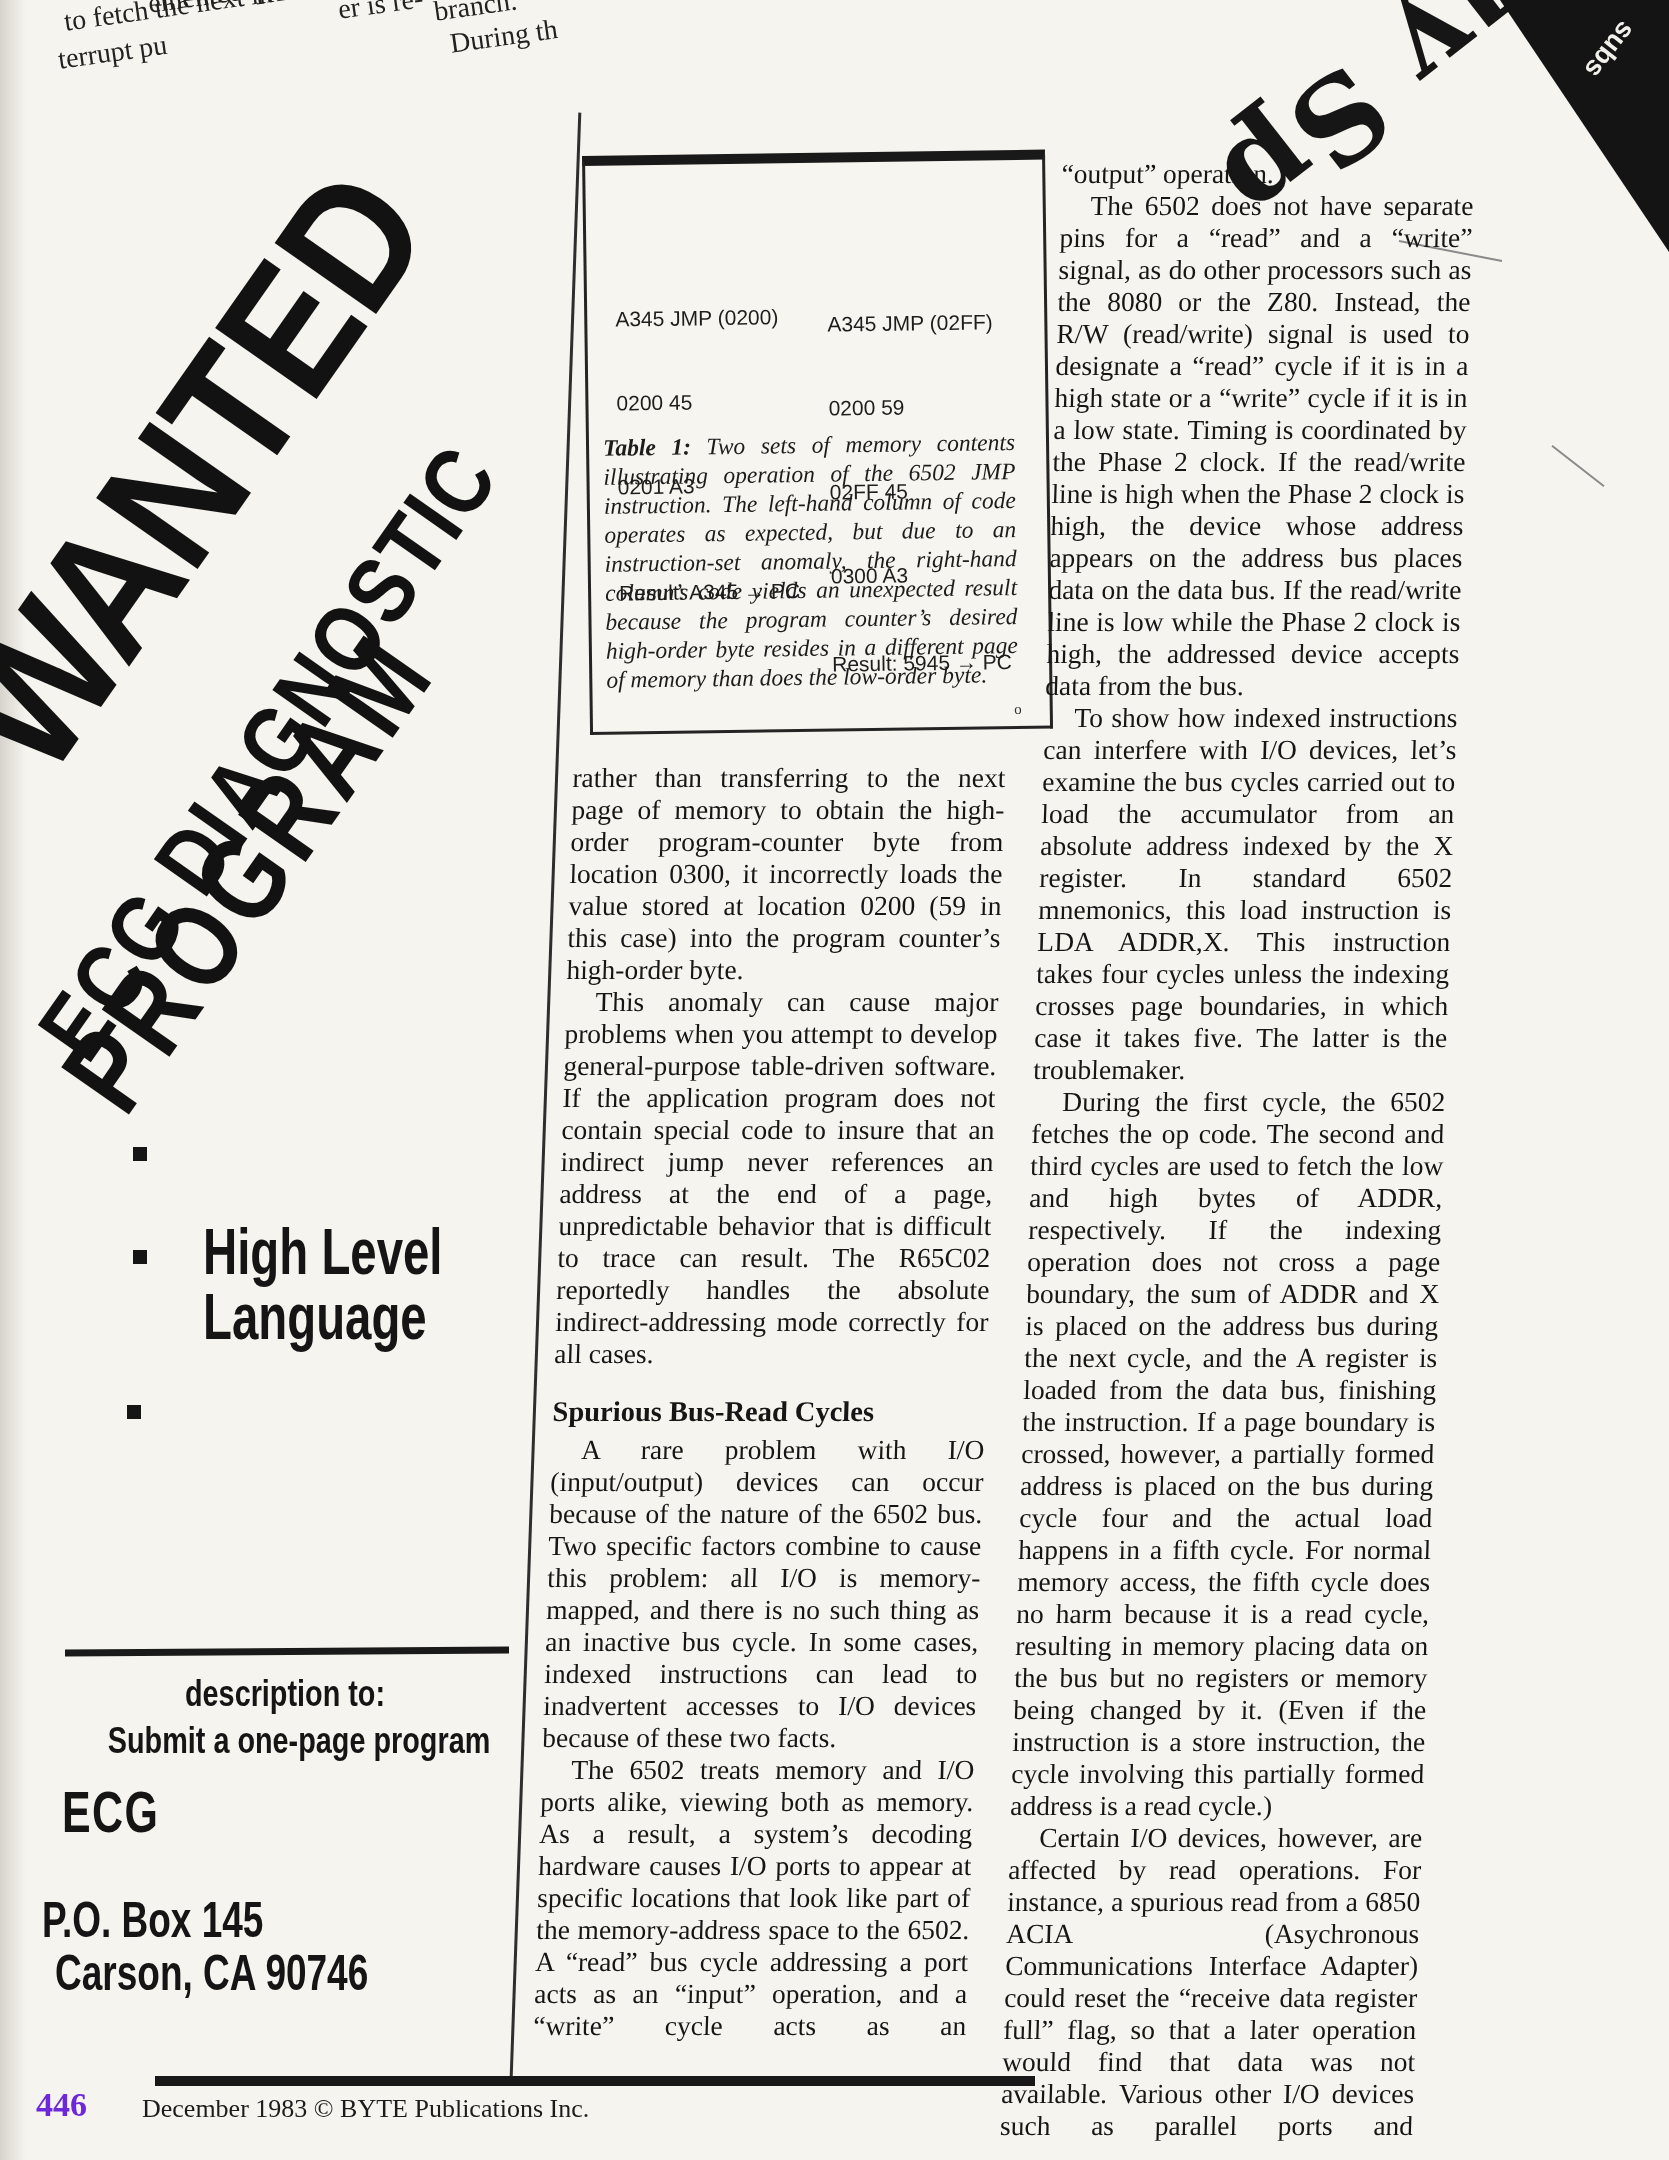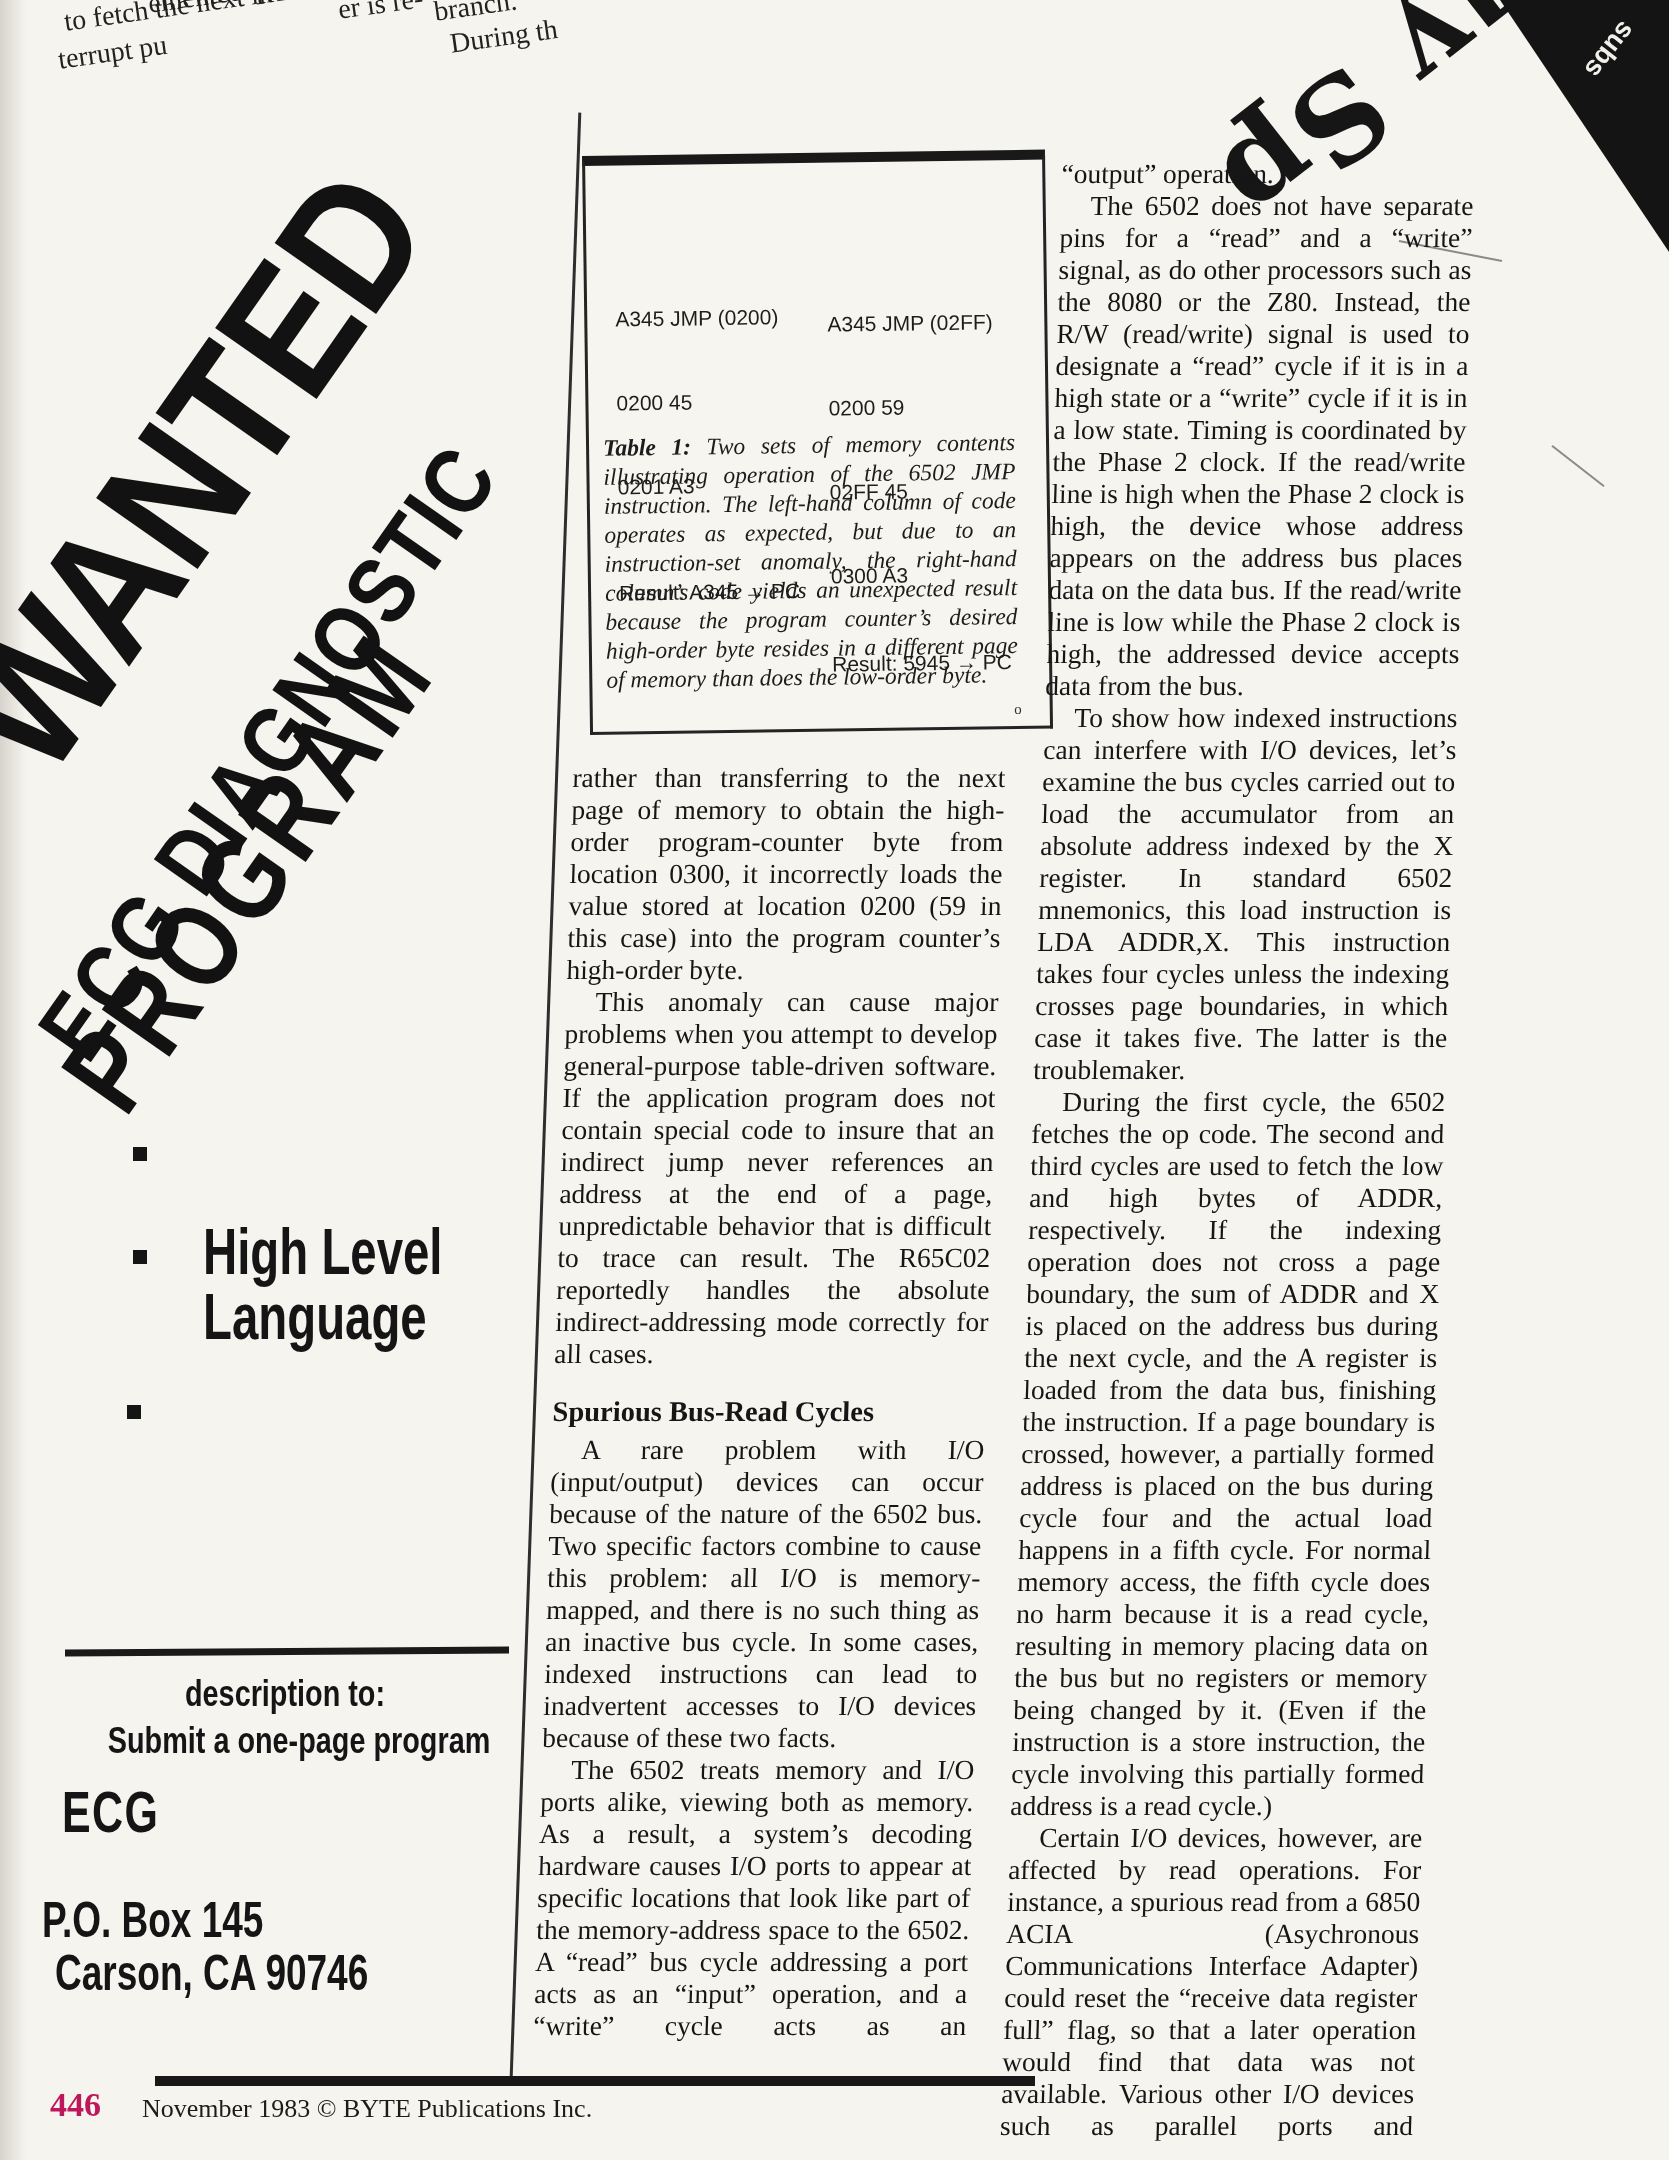--- a/index.html
+++ b/index.html
@@ -55,21 +55,21 @@
   .colm{position:absolute;font-size:27.5px;line-height:32px;text-align:justify;color:#161616;
         transform:skewX(-1.8deg);transform-origin:left top;}
   .colm p{margin:0;}
   .colm p.ind{text-indent:30px;}
   .colm p.cont{text-align-last:justify;}
   .colm h3{margin:26px 0 6px 0;font-size:28.5px;line-height:32px;font-weight:bold;}
   #middle-col{left:573px;top:762px;width:433px;}
   #right-col{left:1062px;top:158px;width:413px;}
   
   .footer-bar{position:absolute;left:155px;top:2076px;width:880px;height:10px;background:#181818;}
-  .pageno{position:absolute;left:50px;top:2086px;font-weight:bold;font-size:34px;color:#be185d;}
+  .pageno{position:absolute;left:36px;top:2086px;font-weight:bold;font-size:34px;color:#6d28d9;}
   .credit{position:absolute;left:142px;top:2094px;font-size:26px;color:#1c1c1c;}
   .edge-shade{position:absolute;left:0;top:0;width:26px;height:2160px;
         background:linear-gradient(90deg,rgba(120,115,105,.25),rgba(120,115,105,0));}
 </style>
 </head>
 <body>
 
 <div class="page">
   <div class="edge-shade"></div>
 
@@ -150,14 +150,14 @@
   <div class="colm" id="right-col">
     <p>“output” operation.</p>
     <p class="ind">The 6502 does not have separate pins for a “read” and a “write” signal, as do other processors such as the 8080 or the Z80. Instead, the R/W (read/write) signal is used to designate a “read” cycle if it is in a high state or a “write” cycle if it is in a low state. Timing is coordinated by the Phase 2 clock. If the read/write line is high when the Phase 2 clock is high, the device whose address appears on the address bus places data on the data bus. If the read/write line is low while the Phase 2 clock is high, the addressed device accepts data from the bus.</p>
     <p class="ind">To show how indexed instructions can interfere with I/O devices, let’s examine the bus cycles carried out to load the accumulator from an absolute address indexed by the X register. In standard 6502 mnemonics, this load instruction is LDA ADDR,X. This instruction takes four cycles unless the indexing crosses page boundaries, in which case it takes five. The latter is the troublemaker.</p>
     <p class="ind">During the first cycle, the 6502 fetches the op code. The second and third cycles are used to fetch the low and high bytes of ADDR, respectively. If the indexing operation does not cross a page boundary, the sum of ADDR and X is placed on the address bus during the next cycle, and the A register is loaded from the data bus, finishing the instruction. If a page boundary is crossed, however, a partially formed address is placed on the bus during cycle four and the actual load happens in a fifth cycle. For normal memory access, the fifth cycle does no harm because it is a read cycle, resulting in memory placing data on the bus but no registers or memory being changed by it. (Even if the instruction is a store instruction, the cycle involving this partially formed address is a read cycle.)</p>
     <p class="ind cont">Certain I/O devices, however, are affected by read operations. For instance, a spurious read from a 6850 ACIA (Asychronous Communications Interface Adapter) could reset the “receive data register full” flag, so that a later operation would find that data was not available. Various other I/O devices such as parallel ports and</p>
   </div>
 
   <div class="footer-bar"></div>
   <div class="pageno">446</div>
-  <div class="credit">November 1983 © BYTE Publications Inc.</div>
+  <div class="credit">December 1983 © BYTE Publications Inc.</div>
 </div>
 
 </body></html>

